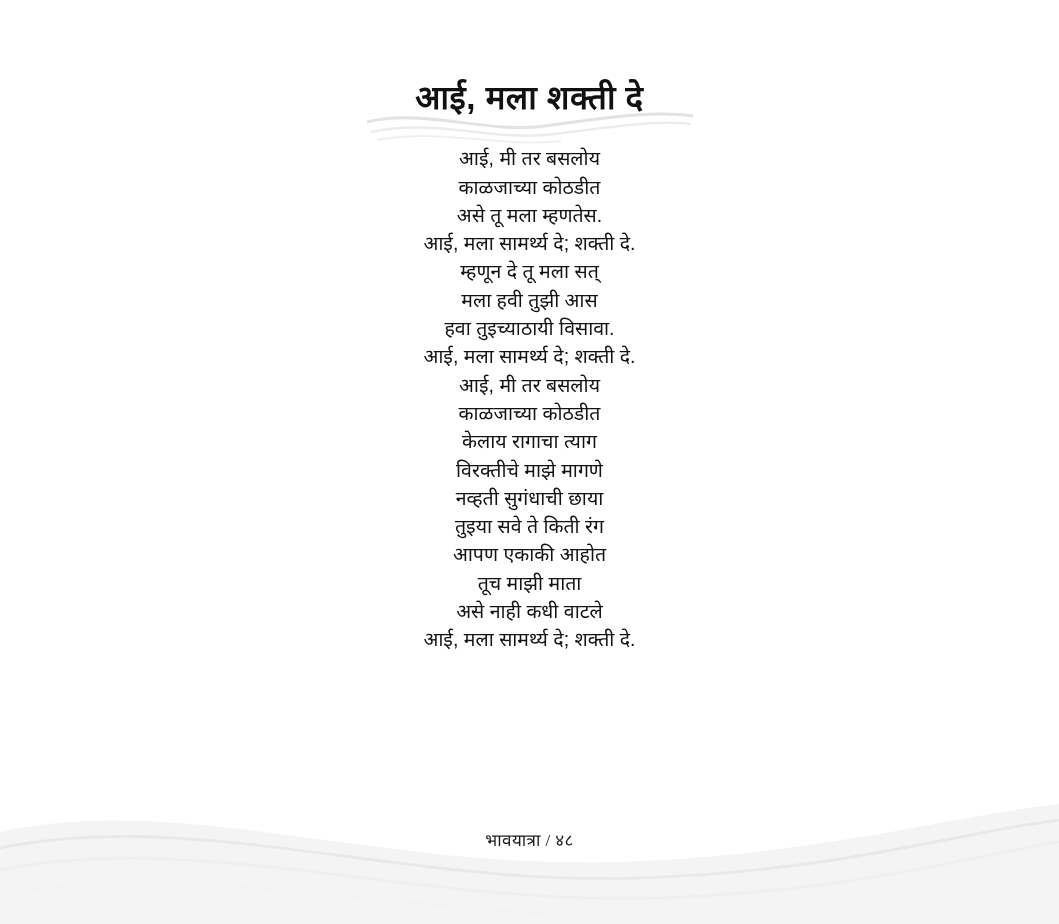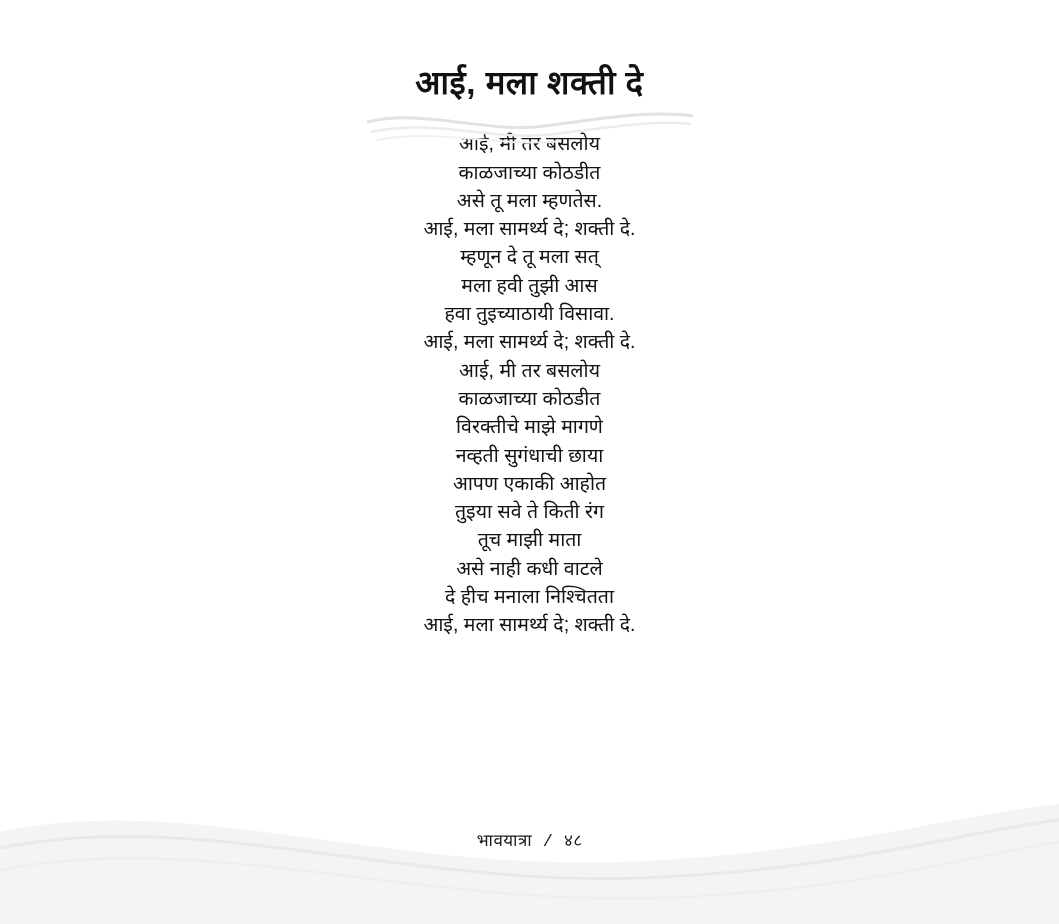--- a/index.html
+++ b/index.html
@@ -28,21 +28,21 @@
     text-align: center;
     padding-top: 62px;
   }
   .poem-title {
     font-family: "Liberation Sans", sans-serif;
     font-size: 33px;
     font-weight: bold;
     letter-spacing: 0.5px;
     color: #111111;
     line-height: 1.25;
-    margin: 0;
+    margin: 15px;
   }
 
   
   .title-swash {
     position: absolute;
     left: 50%;
     transform: translateX(-50%);
     top: 108px;
     width: 330px;
     height: 40px;
@@ -64,21 +64,21 @@
 
   
   .footer {
     position: absolute;
     left: 0;
     right: 0;
     top: 828px;
     text-align: center;
   }
   .footer-text {
-    font-family: Liberation Mono, monospace;
+    font-family: Liberation Serif, serif;
     font-size: 17px;
     color: #1a1a1a;
     letter-spacing: 0.4px;
     text-align: right;
   }
 
   
   .bottom-ribbon {
     position: absolute;
     left: 0;
@@ -107,27 +107,27 @@
     <div class="poem-line">आई, मी तर बसलोय</div>
     <div class="poem-line">काळजाच्या कोठडीत</div>
     <div class="poem-line">असे तू मला म्हणतेस.</div>
     <div class="poem-line">आई, मला सामर्थ्य दे; शक्ती दे.</div>
     <div class="poem-line">म्हणून दे तू मला सत्</div>
     <div class="poem-line">मला हवी तुझी आस</div>
     <div class="poem-line">हवा तुइच्याठायी विसावा.</div>
     <div class="poem-line">आई, मला सामर्थ्य दे; शक्ती दे.</div>
     <div class="poem-line">आई, मी तर बसलोय</div>
     <div class="poem-line">काळजाच्या कोठडीत</div>
+    <div class="poem-line">केलाय रागाचा त्याग</div>
     <div class="poem-line">विरक्तीचे माझे मागणे</div>
     <div class="poem-line">नव्हती सुगंधाची छाया</div>
+    <div class="poem-line">तुइया सवे ते किती रंग</div>
     <div class="poem-line">आपण एकाकी आहोत</div>
-    <div class="poem-line">तुइया सवे ते किती रंग</div>
     <div class="poem-line">तूच माझी माता</div>
     <div class="poem-line">असे नाही कधी वाटले</div>
-    <div class="poem-line">दे हीच मनाला निश्चितता</div>
     <div class="poem-line">आई, मला सामर्थ्य दे; शक्ती दे.</div>
   </div>
 
   <div class="footer">
     <span class="footer-text">भावयात्रा / ४८</span>
   </div>
 
   <svg class="bottom-ribbon" viewBox="0 0 1059 150" preserveAspectRatio="none" aria-hidden="true">
     <path d="M0,58 C180,18 380,96 620,88 C820,81 950,42 1059,30 L1059,150 L0,150 Z" fill="#f4f4f4"></path>
     <path d="M0,74 C200,34 400,112 640,104 C840,97 960,58 1059,46" fill="none" stroke="#e9e9e9" stroke-width="3"></path>

